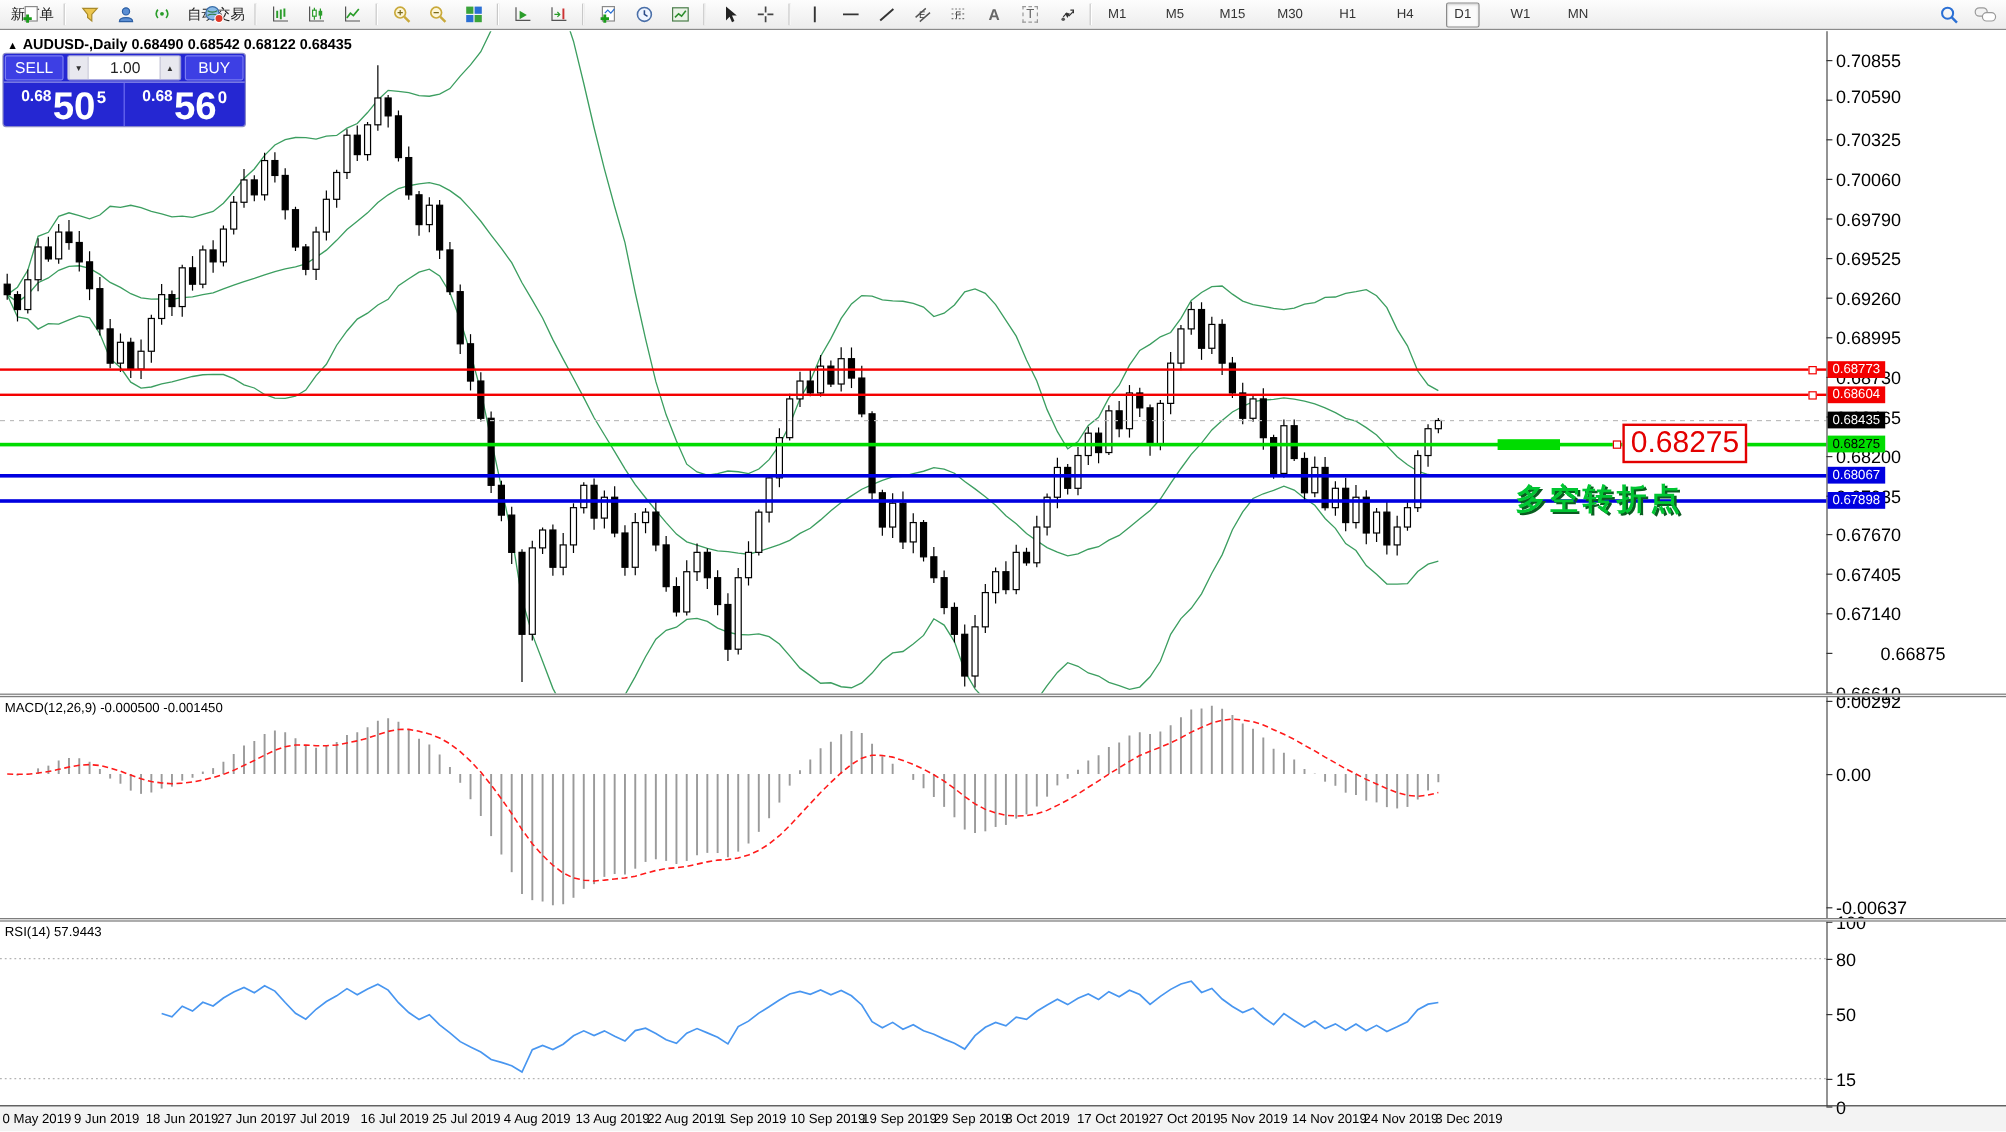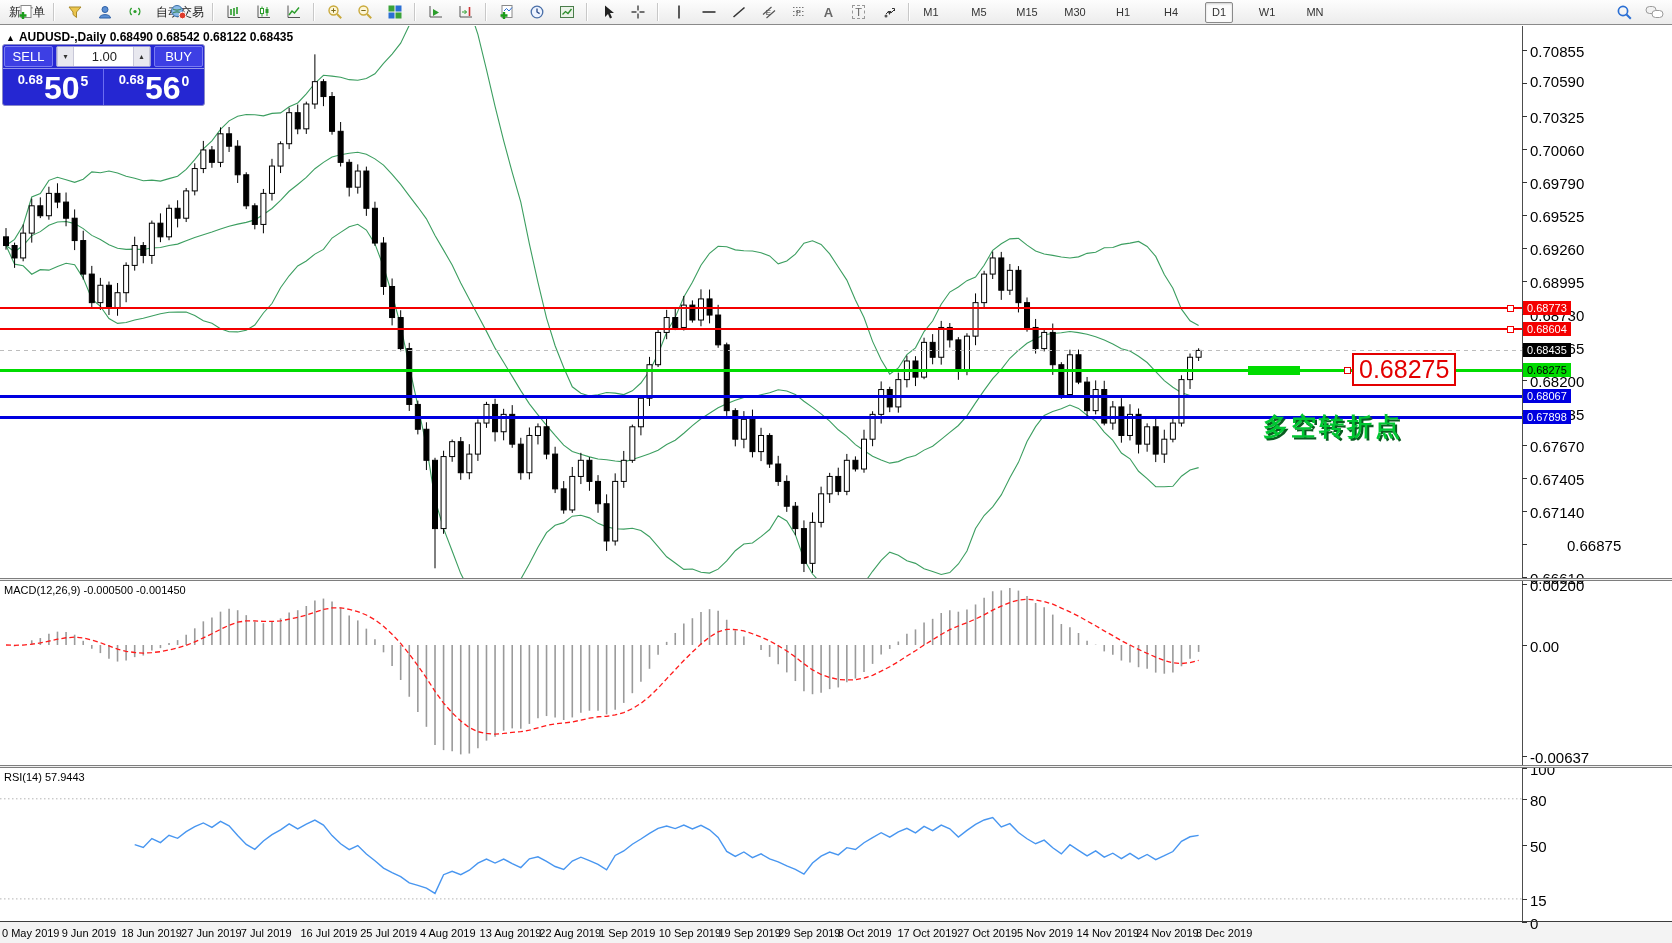--- a/index.html
+++ b/index.html
@@ -45,21 +45,21 @@
   .op-input{flex:1;border:none;outline:none;font-size:13px;color:#222;text-align:right;padding-right:16px;min-width:10px;font-family:inherit;}
   .op-row2{display:flex;height:37px;}
   .op-price{flex:1;display:flex;align-items:flex-end;justify-content:center;padding-bottom:3px;}
   .op-div{width:1px;background:#6b6df0;}
   .op-small{font-size:13px;font-weight:bold;margin-bottom:16px;}
   .op-big{font-size:32px;font-weight:bold;line-height:30px;margin-left:1px;}
   .op-sup{font-size:14px;font-weight:bold;margin-bottom:14px;margin-left:1px;}
   
   #price-callout{position:absolute;left:1352px;top:352px;border:2px solid #e30000;color:#e30000;
     background:#fff;font-size:25px;line-height:29px;padding:0 5px;z-index:35;font-weight:normal;}
-  #cn-note{position:absolute;left:1263px;top:410px;font-size:25px;font-weight:bold;color:#00c632;
+  #cn-note{position:absolute;left:1263px;top:399px;font-size:25px;font-weight:bold;color:#00c632;
     letter-spacing:3px;z-index:35;text-shadow:2px 2px 0 #0a5c20;text-align:center;}
   .endpoint{position:absolute;width:5px;height:5px;background:#fff;border:1px solid #e30000;z-index:26;}
   #green-handle{position:absolute;left:1248px;width:52px;height:9px;background:#00dc00;z-index:14;}
   svg{position:absolute;z-index:10;}
 </style>
 </head>
 <body>
 
 <div id="toolbar">
   <div class="tb">
@@ -1071,21 +1071,21 @@
 <div class="hline" style="top: 349.933px; height: 1px; background: repeating-linear-gradient(90deg, rgb(189, 189, 189) 0px, rgb(189, 189, 189) 4px, transparent 4px, transparent 8px);"></div>
 <div class="line-label" style="top: 343.433px; background: rgb(0, 0, 0); color: rgb(255, 255, 255);">0.68435</div>
 <div class="hline" style="top: 368.797px; height: 3px; background: rgb(0, 220, 0);"></div>
 <div class="line-label" style="top: 363.297px; background: rgb(0, 220, 0); color: rgb(0, 0, 0);">0.68275</div>
 <div class="hline" style="top: 394.619px; height: 3px; background: rgb(0, 0, 224);"></div>
 <div class="line-label" style="top: 389.119px; background: rgb(0, 0, 224); color: rgb(255, 255, 255);">0.68067</div>
 <div class="hline" style="top: 415.6px; height: 3px; background: rgb(0, 0, 224);"></div>
 <div class="line-label" style="top: 410.1px; background: rgb(0, 0, 224); color: rgb(255, 255, 255);">0.67898</div>
 <div class="endpoint" style="left: 1344px; top: 366.797px;"></div>
 <div class="tick-dash" style="top: 584.305px;"></div>
-<div class="tick-label" style="top: 577.305px;">0.00200</div>
+<div class="tick-label" style="top: 577.305px;">0.00292</div>
 <div class="tick-dash" style="top: 645px;"></div>
 <div class="tick-label" style="top: 638px;">0.00</div>
 <div class="tick-dash" style="top: 755.781px;"></div>
 <div class="tick-label" style="top: 748.781px;">-0.00637</div>
 <div class="tick-dash" style="top: 768px;"></div>
 <div class="tick-label" style="top: 761px;">100</div>
 <div class="tick-dash" style="top: 798.8px;"></div>
 <div class="tick-label" style="top: 791.8px;">80</div>
 <div class="tick-dash" style="top: 845px;"></div>
 <div class="tick-label" style="top: 838px;">50</div>

